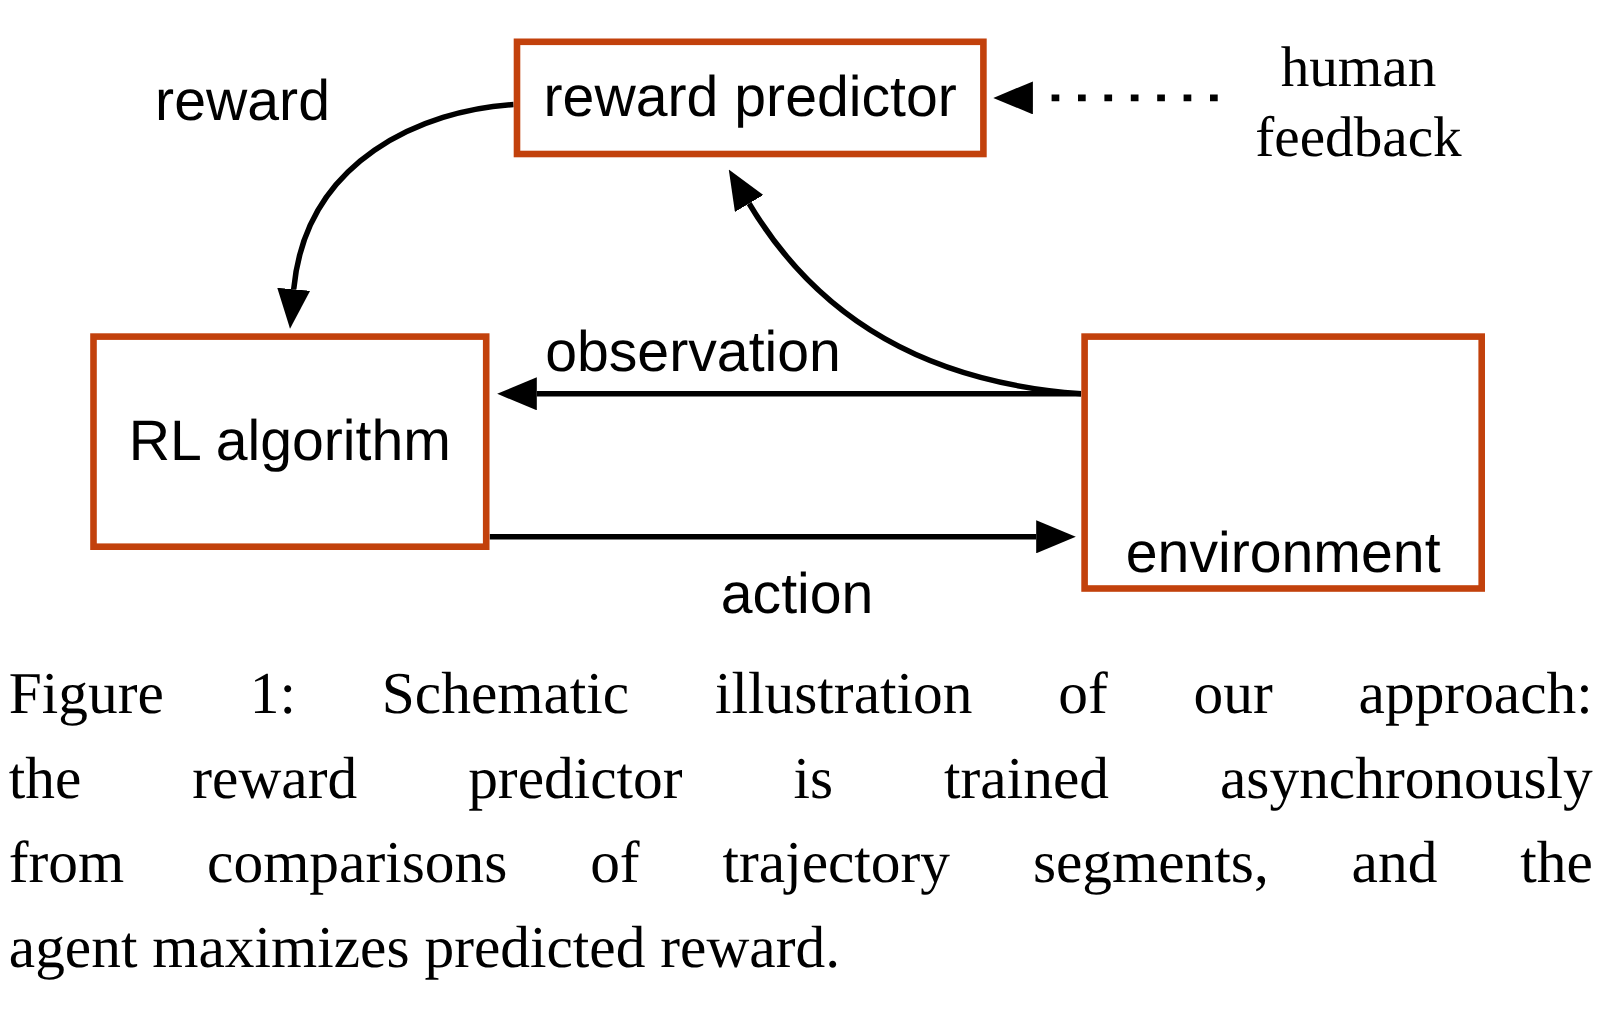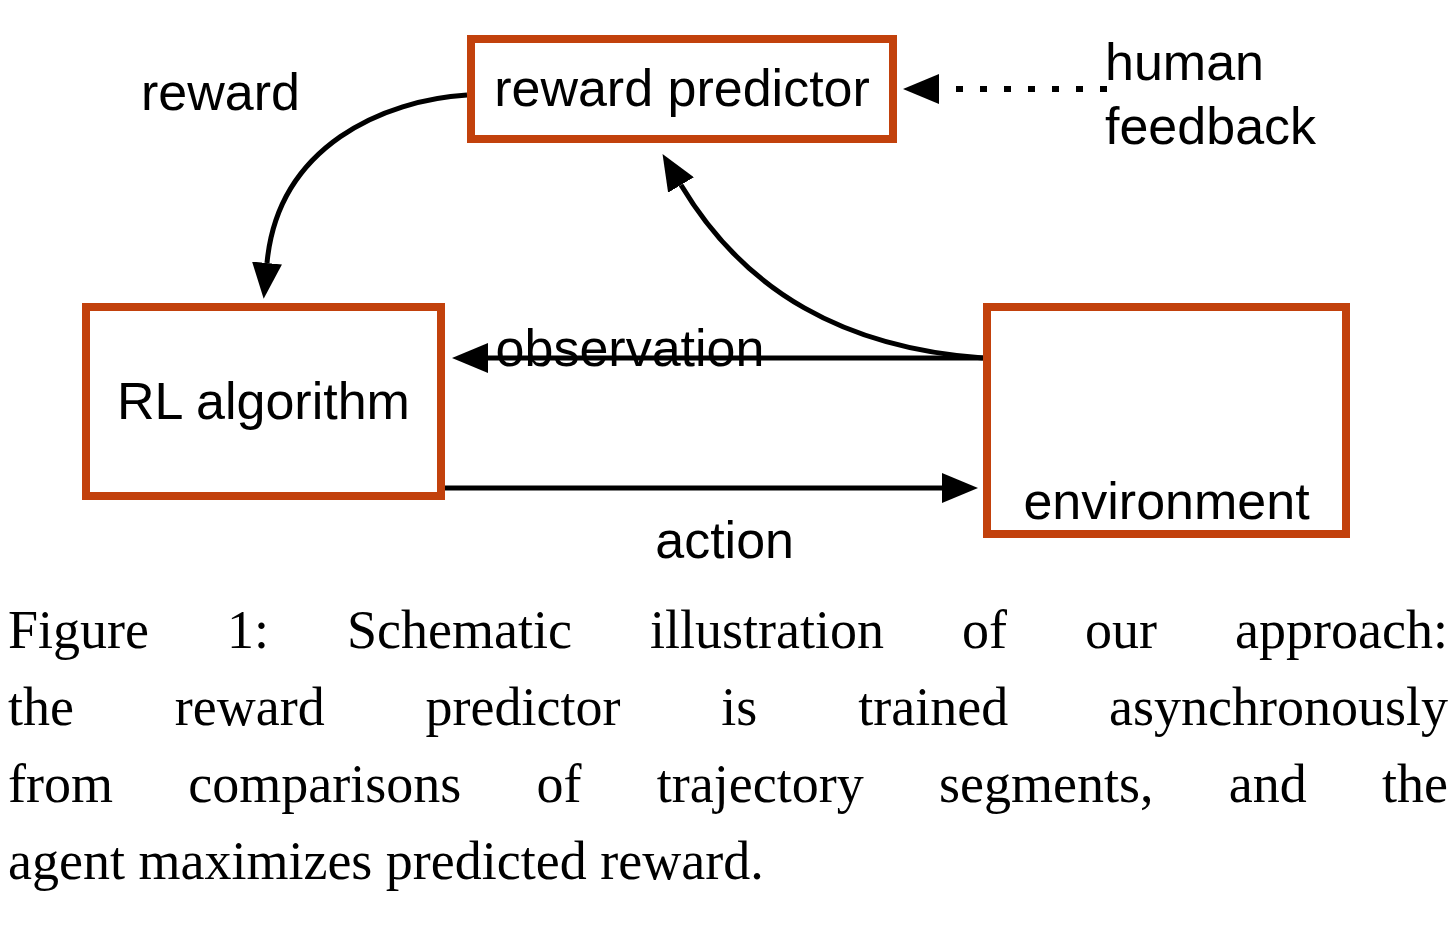--- a/index.html
+++ b/index.html
@@ -35,41 +35,41 @@
     stroke: #000000;
     stroke-width: 5px;
   }
   .arrow.dotted {
     stroke-width: 6px;
     stroke-dasharray: 7 17;
   }
   .box {
     position: absolute;
     box-sizing: border-box;
-    border: 8px solid #c2410c;
+    border: 6px solid #c2410c;
     background: #ffffff;
     display: flex;
     align-items: center;
     justify-content: center;
     font-size: 52px;
     line-height: 1.1;
     white-space: nowrap;
   }
   #box-reward-predictor { left: 467px; top: 35px;  width: 430px; height: 108px; }
   #box-rl-algorithm     { left: 82px;  top: 303px; width: 363px; height: 197px; }
   #box-environment      { left: 983px; top: 303px; width: 367px; height: 235px; align-items: flex-end; }
 
   .flabel {
     position: absolute;
     font-size: 52px;
     white-space: nowrap;
   }
   #label-predicted-reward { left: 141px;  top: 57px;  line-height: 70px; text-align: left; }
-  #label-human-feedback   { left: 1105px; top: 30px;  width: 260px; line-height: 64px; text-align: left; }
-  #label-observation      { left: 480px;  top: 320px; width: 300px; text-align: center; line-height: 56px; }
+  #label-human-feedback   { left: 1105px; top: 30px;  width: 260px; line-height: 64px; text-align: center; font-family: Liberation Serif, serif; }
+  #label-observation      { left: 480px;  top: 292px; width: 300px; text-align: center; line-height: 56px; }
   #label-action           { left: 594px;  top: 512px; width: 200px; text-align: right; line-height: 56px; }
 
   
   .caption {
     position: absolute;
     left: 8px;
     top: 592px;
     width: 1440px;
     font-family: "Liberation Serif", serif;
     font-size: 54px;

